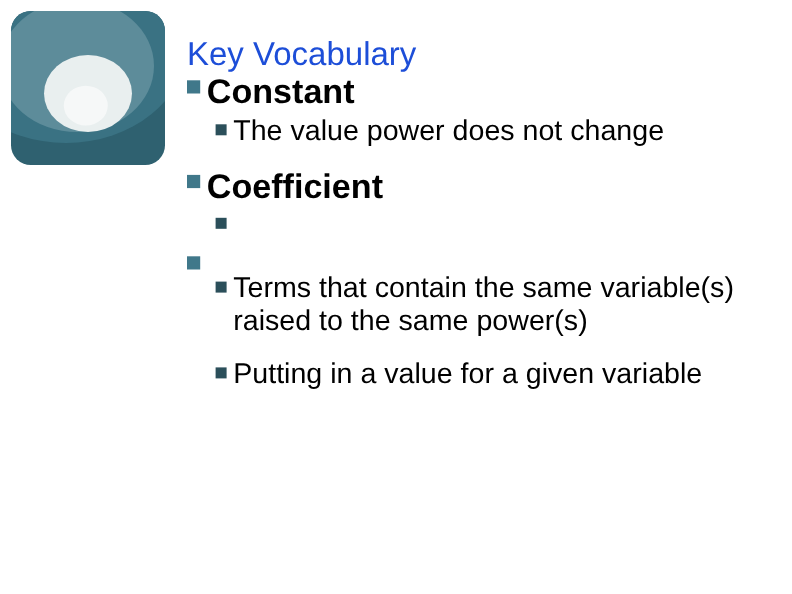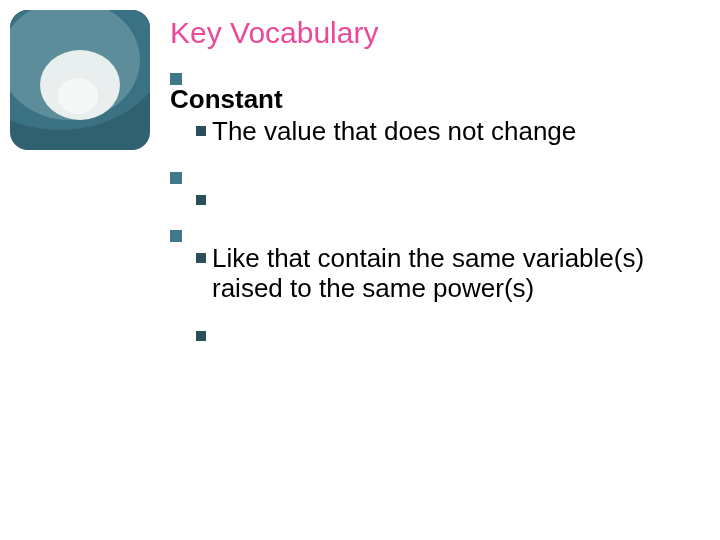--- a/index.html
+++ b/index.html
@@ -44,43 +44,42 @@
   }
   .icon-box .ell4 {
     position: absolute;
     width: 40px; height: 36px;
     border-radius: 50%;
     background: #f6f8f8;
     top: 68px; left: 48px;
   }
   .title {
     position: absolute;
-    top: 16px;
+    top: 33px;
     left: 170px;
     font-size: 30px;
-    color: #ec4899;
+    color: #1d4ed8;
     font-weight: 400;
   }
   .content {
     position: absolute;
     top: 66px;
     left: 170px;
     right: 20px;
   }
   .term {
     margin-bottom: 18px;
   }
   .term-head {
     display: flex;
     align-items: flex-start;
-    font-size: 26px;
+    font-size: 31px;
     font-weight: bold;
     color: #000;
     line-height: 1.15;
-    flex-direction: column;
   }
   .term-head .sq {
     width: 12px; height: 12px;
     background: #40788a;
     margin-top: 7px;
     margin-right: 6px;
     flex-shrink: 0;
   }
   .term-def {
     display: flex;
@@ -116,42 +115,44 @@
 
 <div class="content">
 
   <div class="term">
     <div class="term-head">
       <span class="sq"></span>
       <span>Constant</span>
     </div>
     <div class="term-def">
       <span class="sq"></span>
-      <span class="txt">The value that does not change</span>
+      <span class="txt">The value power does not change</span>
     </div>
   </div>
 
   <div class="term">
     <div class="term-head">
       <span class="sq"></span>
+      <span>Coefficient</span>
     </div>
     <div class="term-def">
       <span class="sq"></span>
     </div>
   </div>
 
   <div class="term">
     <div class="term-head">
       <span class="sq"></span>
     </div>
     <div class="term-def">
       <span class="sq"></span>
-      <span class="txt">Like that contain the same variable(s) raised to the same power(s)</span>
+      <span class="txt">Terms that contain the same variable(s) raised to the same power(s)</span>
     </div>
   </div>
 
   <div class="term">
     <div class="term-def">
       <span class="sq"></span>
+      <span class="txt">Putting in a value for a given variable</span>
     </div>
   </div>
 
 </div>
 
 </body></html>

